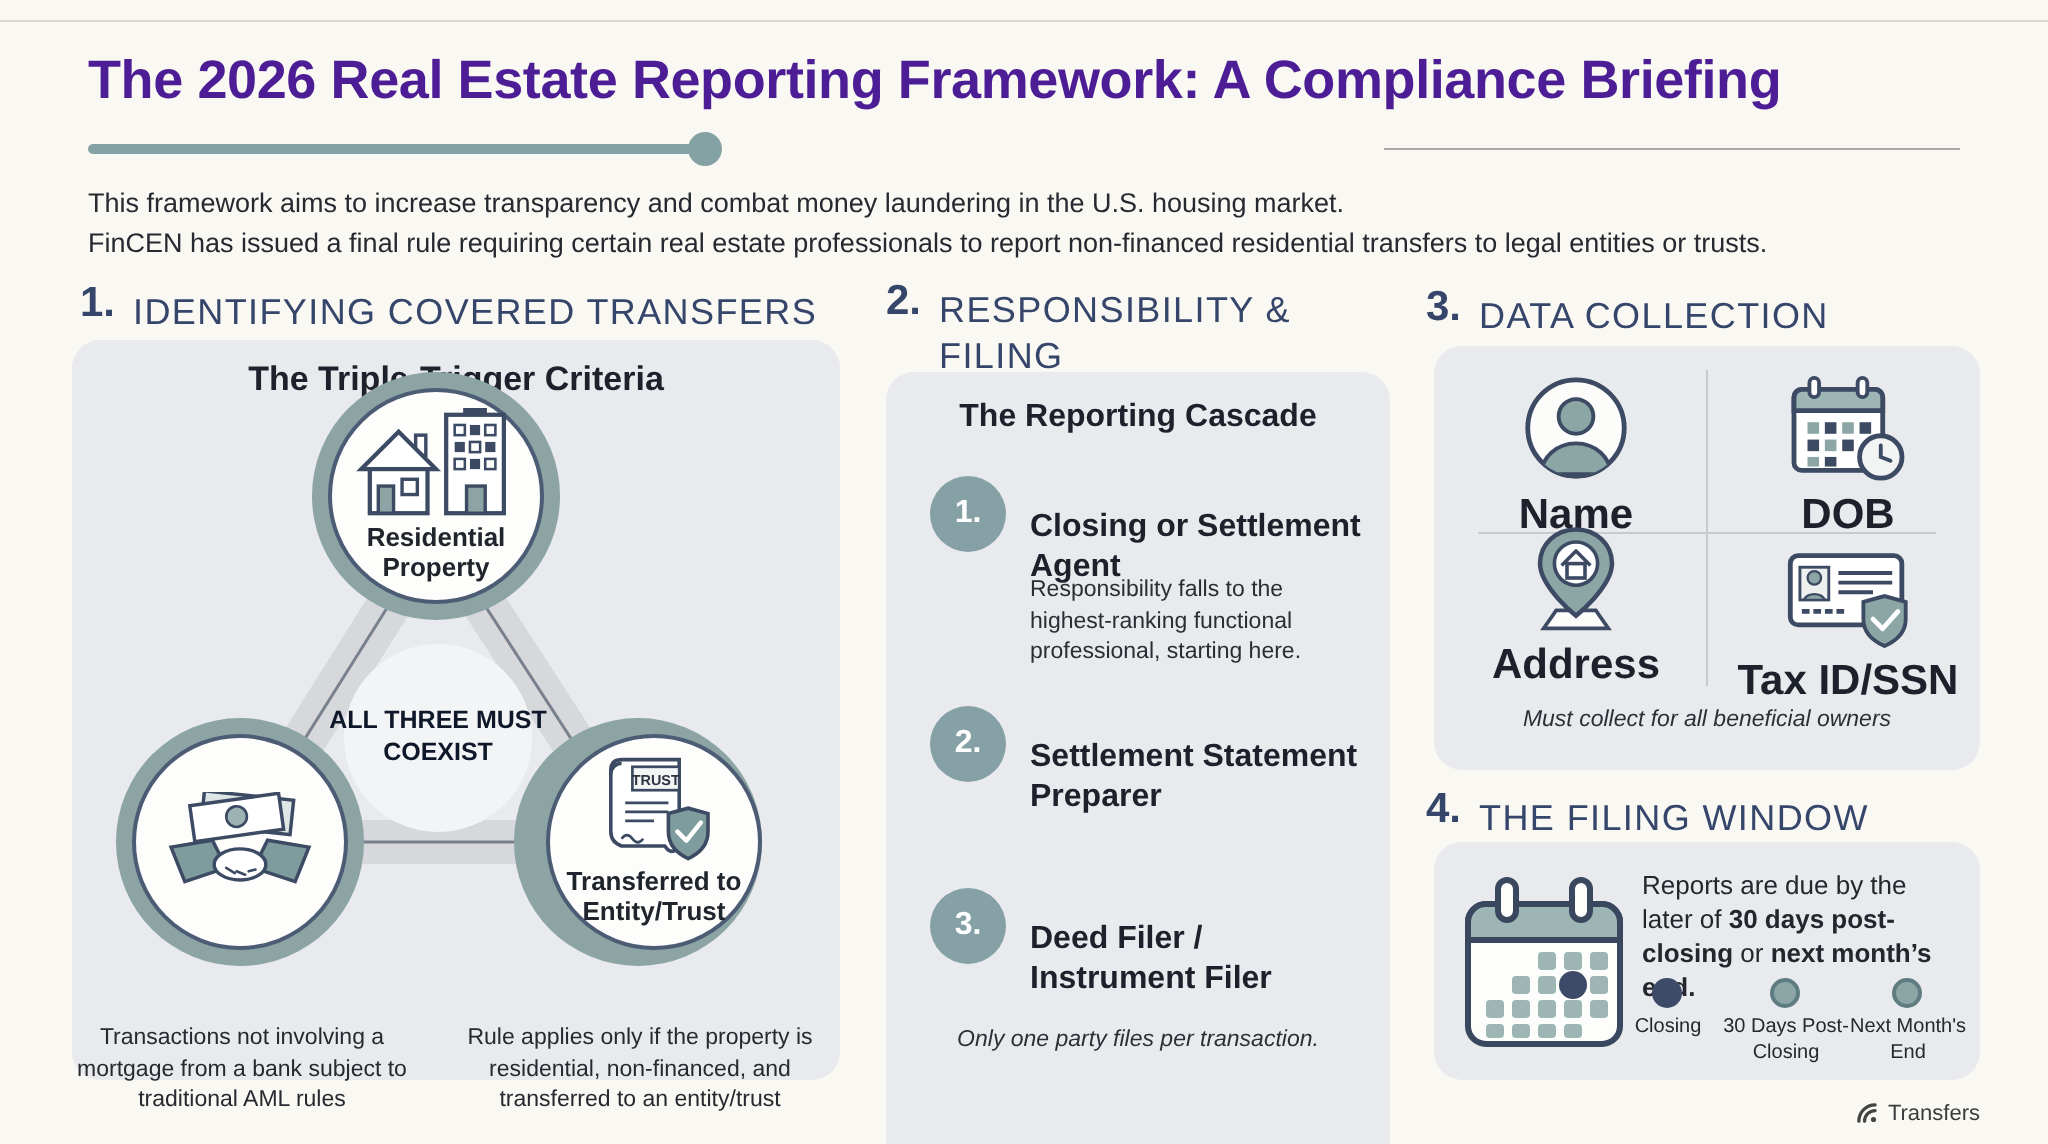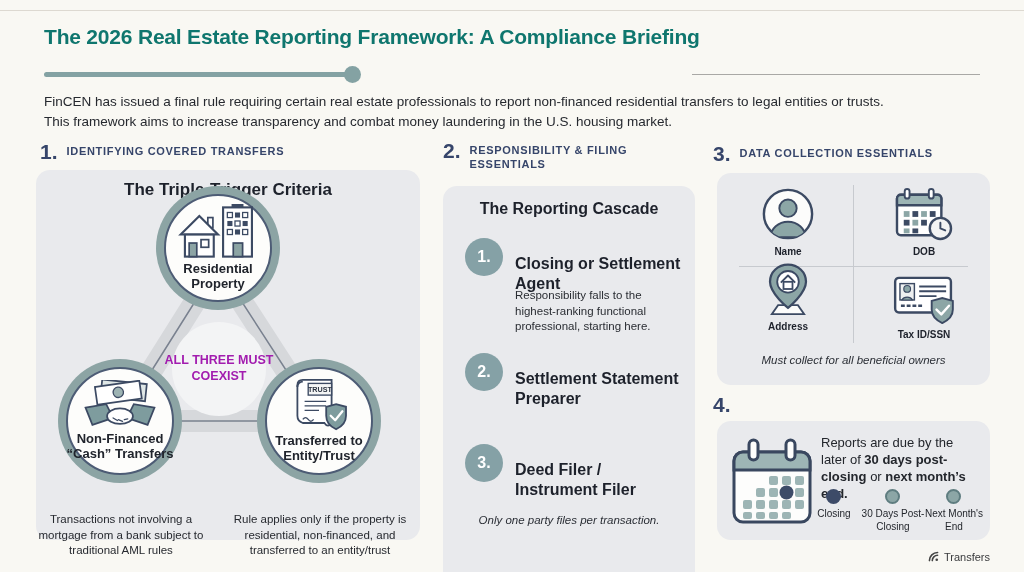--- a/index.html
+++ b/index.html
@@ -6,63 +6,63 @@
   html,body { background:#e6e4de; }
   .page {
     position:relative; width:1024px; height:572px;
     background:#f9f8f3; overflow:hidden;
     font-family:"Liberation Sans", sans-serif; color:#23262c;
   }
   .top-hairline { position:absolute; top:10px; left:0; width:1024px; height:1px; background:#ddd9d1; }
 
   .title {
     position:absolute; left:44px; top:25px;
-    font-size:21px; font-weight:700; color:#0f766e; letter-spacing:-0.2px; white-space:nowrap;
+    font-size:27px; font-weight:700; color:#4c1d95; letter-spacing:-0.2px; white-space:nowrap;
   }
   .effective-row { position:absolute; left:44px; top:64px; width:936px; height:20px; }
   .eff-bar { position:absolute; left:0; top:8px; width:306px; height:5px; background:#84a2a3; border-radius:3px; }
   .eff-dot { position:absolute; left:300px; top:2px; width:17px; height:17px; border-radius:50%; background:#84a2a3; }
   .eff-label { position:absolute; left:332px; top:2px; font-size:14px; font-weight:700; color:#20242c; white-space:nowrap; }
   .eff-line { position:absolute; left:648px; top:10px; width:288px; height:1px; background:#a9a8a5; }
 
   .intro { position:absolute; left:44px; top:92px; width:950px; font-size:13.5px; line-height:1.5; color:#26292f; }
 
   .sec-head { position:absolute; display:flex; gap:9px; color:#36456a; }
   .sec-num { font-size:21px; font-weight:800; line-height:1; }
-  .sec-title { font-size:11px; font-weight:700; letter-spacing:0.7px; padding-top:4px; line-height:1.25; }
+  .sec-title { font-size:18px; font-weight:400; letter-spacing:0.7px; padding-top:4px; line-height:1.25; }
 
   .card { position:absolute; background:#e9eaed; border-radius:14px;padding-left:12px; }
   .card1 { left:36px; top:170px; width:384px; height:370px; }
   .card2 { left:443px; top:186px; width:252px; height:460px; }
   .card3 { left:717px; top:173px; width:273px; height:212px; }
   .card4 { left:717px; top:421px; width:273px; height:119px; }
 
   
   .tt-title { position:absolute; left:0; right:0; top:10px; text-align:center; font-size:17px; font-weight:700; color:#1d212b; }
   .tt-svg { position:absolute; left:0; top:0; }
-  .tt-center-label { position:absolute; left:113px; top:182px; width:140px; text-align:center; font-size:12.5px; font-weight:700; color:#a21caf; line-height:1.3; }
+  .tt-center-label { position:absolute; left:113px; top:182px; width:140px; text-align:center; font-size:12.5px; font-weight:700; color:#0f172a; line-height:1.3; }
   .trigger-circle { position:absolute; width:124px; height:124px; border-radius:50%; background:#8ca4a4; display:flex; align-items:center; justify-content:center; }
   .trigger-inner { width:108px; height:108px; border-radius:50%; background:#fdfdfb; border:2px solid #4d5c75; display:flex; flex-direction:column; align-items:center; justify-content:center; text-align:center; gap:2px; }
-  .tc-top { left:120px; top:16px; } .tc-left { left:22px; top:189px; } .tc-right { left:221px; top:189px; }
+  .tc-top { left:120px; top:16px; } .tc-left { left:22px; top:189px; } .tc-right { left:221px; top:189px;justify-content:flex-end; }
   .trigger-label { font-size:13px; font-weight:700; color:#20242c; line-height:1.15; width:112px; }
   .side-note { position:absolute; left:252px; top:62px; width:134px; font-size:12px; line-height:1.32; color:#26292f; }
   .caption { position:absolute; top:318px; text-align:center; font-size:11.5px; line-height:1.35; color:#26292f;margin-top:24px; }
   .caption-left { left:1px; width:168px; }
   .caption-right { left:194px; width:180px; }
 
   
   .rc-title { position:absolute; left:0; right:0; top:14px; text-align:center; font-size:16px; font-weight:700; color:#1d212b; }
   .step-circle { position:absolute; width:38px; height:38px; border-radius:50%; background:#85a1a6; color:#fff; font-size:16px; font-weight:700; display:flex; align-items:center; justify-content:center; }
   .step-title { position:absolute; left:72px; width:168px; font-size:16px; font-weight:700; color:#1d212b; line-height:1.22;margin-top:16px; }
   .step-note { position:absolute; left:72px; width:158px; font-size:11.5px; line-height:1.35; color:#2a2d33; }
   .rc-foot { position:absolute; left:0; right:0; top:328px; text-align:center; font-style:italic; font-size:11.5px; color:#2b2f36; }
 
   
   .dc-item { position:absolute; width:122px; display:flex; flex-direction:column; align-items:center; gap:5px; }
-  .dc-label { font-size:10px; font-weight:700; color:#1d212b; }
+  .dc-label { font-size:21px; font-weight:700; color:#1d212b; }
   .dc-vline { position:absolute; left:136px; top:12px; width:1px; height:158px; background:#c7cacf; }
   .dc-hline { position:absolute; left:22px; top:93px; width:229px; height:1px; background:#c7cacf; }
   .dc-foot { position:absolute; left:0; right:0; top:181px; text-align:center; font-style:italic; font-size:11.5px; color:#2b2f36; }
 
   
   .fw-cal { position:absolute; left:13px; top:15px; }
   .fw-note { position:absolute; left:104px; top:13px; width:160px; font-size:13px; line-height:1.32; color:#23262c; }
   .fw-note b { font-weight:700; }
   .tl-dot { position:absolute; top:68px; width:15px; height:15px; border-radius:50%; }
   .tl-dot.navy { background:#3d4b68; }
@@ -79,41 +79,42 @@
 
   <div class="title">The 2026 Real Estate Reporting Framework: A Compliance Briefing</div>
 
   <div class="effective-row">
     <div class="eff-bar"></div>
     <div class="eff-dot"></div>
     <div class="eff-line"></div>
   </div>
 
   <div class="intro">
+    <div>This framework aims to increase transparency and combat money laundering in the U.S. housing market.</div>
     <div>FinCEN has issued a final rule requiring certain real estate professionals to report non-financed residential transfers to legal entities or trusts.</div>
-    <div>This framework aims to increase transparency and combat money laundering in the U.S. housing market.</div>
   </div>
 
   <div class="sec-head" style="left:40px; top:141px;">
     <div class="sec-num">1.</div>
     <div class="sec-title">IDENTIFYING COVERED TRANSFERS</div>
   </div>
 
   <div class="sec-head" style="left:443px; top:140px; width:230px;">
     <div class="sec-num">2.</div>
     <div class="sec-title" style="width:185px;">RESPONSIBILITY &amp; FILING ESSENTIALS</div>
   </div>
 
   <div class="sec-head" style="left:713px; top:143px;">
     <div class="sec-num">3.</div>
     <div class="sec-title">DATA COLLECTION ESSENTIALS</div>
   </div>
 
   <div class="sec-head" style="left:713px; top:394px;">
     <div class="sec-num">4.</div>
+    <div class="sec-title">THE FILING WINDOW</div>
   </div>
 
   <div class="card card1">
     <div class="tt-title">The Triple-Trigger Criteria</div>
 
     <svg class="tt-svg" width="384" height="370" viewBox="0 0 384 370">
       <polygon points="182,95 84,251 283,251" fill="none" stroke="#d6d8db" stroke-width="22" stroke-linejoin="round"></polygon>
       <polygon points="182,95 84,251 283,251" fill="none" stroke="#79818f" stroke-width="1.5" stroke-linejoin="round"></polygon>
       <circle cx="183" cy="199" r="47" fill="#f3f4f5"></circle>
     </svg>
@@ -153,21 +154,20 @@
           </g>
           <g transform="rotate(-8 42 14)">
             <rect x="14" y="4" width="52" height="21" fill="#fff" stroke="#3c4a63" stroke-width="2"></rect>
             <circle cx="40" cy="14" r="6" fill="#9db3b3" stroke="#3c4a63" stroke-width="1.5"></circle>
           </g>
           <polygon points="2,32 26,28 34,44 10,52" fill="#7e9c9e" stroke="#3c4a63" stroke-width="2"></polygon>
           <polygon points="82,32 58,28 50,44 74,52" fill="#7e9c9e" stroke="#3c4a63" stroke-width="2"></polygon>
           <ellipse cx="42" cy="42" rx="15" ry="9" fill="#fff" stroke="#3c4a63" stroke-width="2"></ellipse>
           <path d="M34 44 l5 3 M40 46 l5 2 M47 46 l4 -1" stroke="#3c4a63" stroke-width="1.5" fill="none" stroke-linecap="round"></path>
         </svg>
-        <div class="trigger-label">Non-Financed “Cash” Transfers</div>
       </div>
     </div>
     <div class="caption caption-left">Transactions not involving a mortgage from a bank subject to traditional AML rules</div>
 
     <div class="trigger-circle tc-right">
       <div class="trigger-inner">
         <svg width="66" height="54" viewBox="0 0 72 60">
           <path d="M18 2 h32 v48 q-4 6 -8 0 h-24 q-6 -2 -6 -8 v-34 q0 -6 6 -6 z" fill="#fff" stroke="#3c4a63" stroke-width="2"></path>
           <path d="M12 10 a6 6 0 0 1 6 -6" fill="none" stroke="#3c4a63" stroke-width="2"></path>
           <rect x="24" y="6" width="26" height="13" fill="#f4f5f5" stroke="#3c4a63" stroke-width="1.5"></rect>

